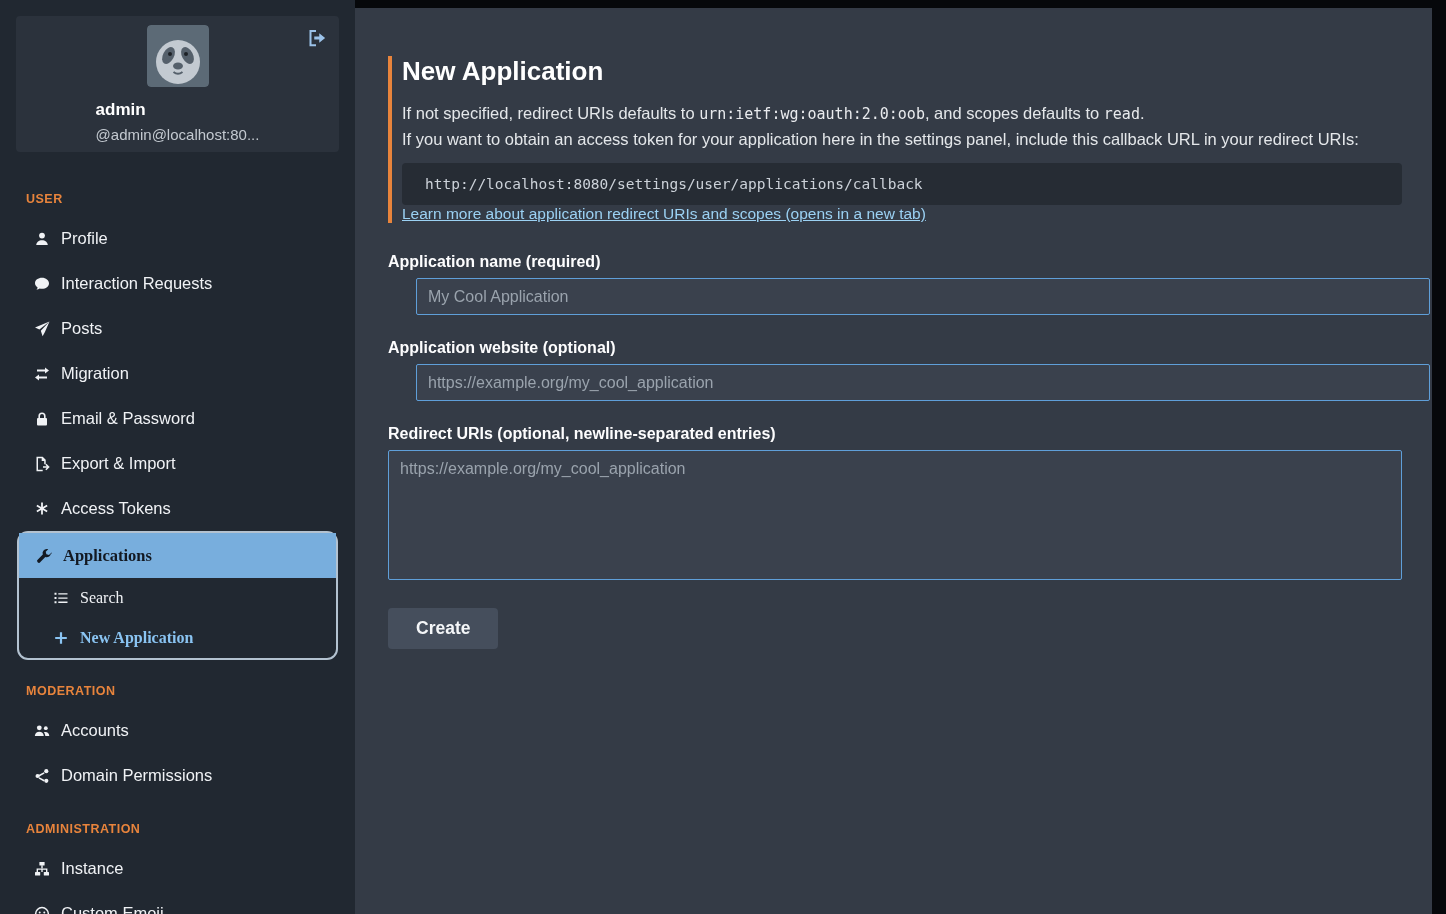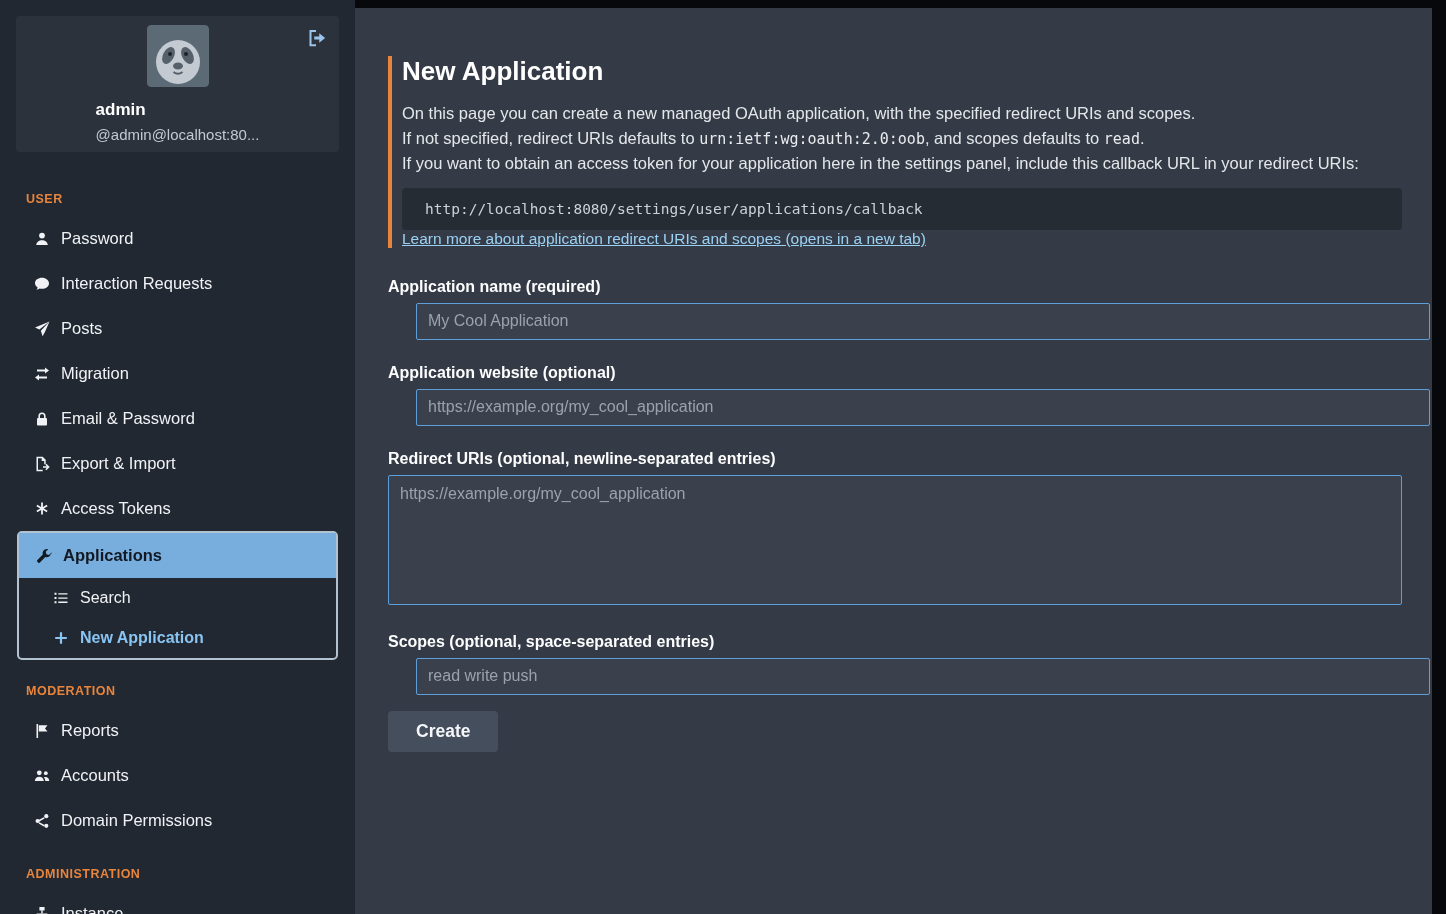--- a/index.html
+++ b/index.html
@@ -39,21 +39,21 @@
   .nav-item {
     display: flex; align-items: center; gap: 10px;
     height: 45px; padding-left: 16px;
     font-size: 16.5px; color: #f0f2f5; cursor: pointer;
   }
   .nav-item .icon { width: 18px; height: 16px; flex: 0 0 18px; display: inline-flex; align-items: center; justify-content: center; }
   .nav-item .icon svg { width: 16px; height: 16px; fill: currentColor; }
   .nav-item.active-parent {
     background: var(--accent-blue, #78aedd); color: #131922; font-weight: 700;
   }
-  .nav-group { border: 2px solid #b3c2d0; border-radius: 5px; }
+  .nav-group { border: 2px solid #b3c2d0; border-radius: 11px; font-family: Liberation Serif, serif; }
   .submenu .nav-item { height: 40px; padding-left: 33px; font-size: 16px; }
   .submenu .nav-item.active-sub { color: #8ac4f2; font-weight: 700; }
 
   
   .main-col { flex: 1; display: flex; padding-top: 8px; min-width: 0; }
   .main-panel {
     flex: 1; background: #343b46; overflow: hidden;
     padding: 48px 30px 40px 33px;
   }
   .scroll-gutter { width: 14px; flex: 0 0 14px; background: #06080b; }
@@ -124,21 +124,21 @@
   </div>
   <nav class="nav" id="sidebar-nav">
       <div class="nav-section-header">USER</div>
       <div class="nav-item">
         <span class="icon">
           <svg viewBox="0 0 16 16">
             <circle cx="8" cy="4.6" r="2.9"></circle>
             <path d="M2.2 14c.3-3 2.7-4.8 5.8-4.8s5.5 1.8 5.8 4.8z"></path>
           </svg>
         </span>
-        <span>Password</span>
+        <span>Profile</span>
       </div>
       <div class="nav-item">
         <span class="icon">
           <svg viewBox="0 0 16 16">
             <path d="M8 1.8c-3.9 0-7 2.4-7 5.4 0 1.7 1 3.2 2.6 4.2-.1.8-.5 1.6-1.2 2.2 1.3 0 2.4-.5 3.2-1.1.8.2 1.6.3 2.4.3 3.9 0 7-2.4 7-5.4S11.9 1.8 8 1.8z"></path>
           </svg>
         </span>
         <span>Interaction Requests</span>
       </div>
       <div class="nav-item">
@@ -209,29 +209,20 @@
               </svg>
             </span>
             <span>New Application</span>
           </div>
         </div>
       </div>
       <div class="nav-section-header">MODERATION</div>
       <div class="nav-item">
         <span class="icon">
           <svg viewBox="0 0 16 16">
-            <path d="M2.5 1h1.6v14H2.5z"></path>
-            <path d="M4.8 2.2h8.7L11 5.4l2.5 3.2H4.8z"></path>
-          </svg>
-        </span>
-        <span>Reports</span>
-      </div>
-      <div class="nav-item">
-        <span class="icon">
-          <svg viewBox="0 0 16 16">
             <circle cx="5.3" cy="4.8" r="2.4"></circle>
             <path d="M.8 13c.2-2.7 2.1-4.2 4.5-4.2S9.6 10.3 9.8 13z"></path>
             <circle cx="11.8" cy="5.2" r="1.9"></circle>
             <path d="M10.9 9c2.3-.3 4.2 1.2 4.4 4h-4c-.1-1.6-.6-2.9-1.5-3.8z"></path>
           </svg>
         </span>
         <span>Accounts</span>
       </div>
       <div class="nav-item">
         <span class="icon">
@@ -269,21 +260,20 @@
         <span>Custom Emoji</span>
       </div>
     </nav>
 </aside>
 
 <div class="main-col">
   <main class="main-panel">
 
     <section class="header-block">
       <h1 class="page-title">New Application</h1>
-      <p>On this page you can create a new managed OAuth application, with the specified redirect URIs and scopes.</p>
       <p><span>If not specified, redirect URIs defaults to </span><span class="inline-code">urn:ietf:wg:oauth:2.0:oob</span><span>, and scopes defaults to </span><span class="inline-code">read</span><span>.</span></p>
       <p>If you want to obtain an access token for your application here in the settings panel, include this callback URL in your redirect URIs:</p>
       <code class="code-block">http://localhost:8080/settings/user/applications/callback</code>
       <a class="learn-link">Learn more about application redirect URIs and scopes (opens in a new tab)</a>
     </section>
 
     <form>
       <div class="form-field">
         <label class="field-label">Application name (required)</label>
         <input class="text-input" type="text" placeholder="My Cool Application" style="">
@@ -292,23 +282,19 @@
       <div class="form-field">
         <label class="field-label">Application website (optional)</label>
         <input class="text-input" type="text" placeholder="https://example.org/my_cool_application" style="">
       </div>
 
       <div class="form-field">
         <label class="field-label">Redirect URIs (optional, newline-separated entries)</label>
         <textarea class="text-area" placeholder="https://example.org/my_cool_application" style=""></textarea>
       </div>
 
-      <div class="form-field scopes-field">
-        <label class="field-label">Scopes (optional, space-separated entries)</label>
-        <input class="text-input" type="text" placeholder="read write push" style="">
-      </div>
 
       <button class="create-btn" type="submit">Create</button>
     </form>
 
   </main>
   <div class="scroll-gutter"></div>
 </div>
 
 </body></html>

